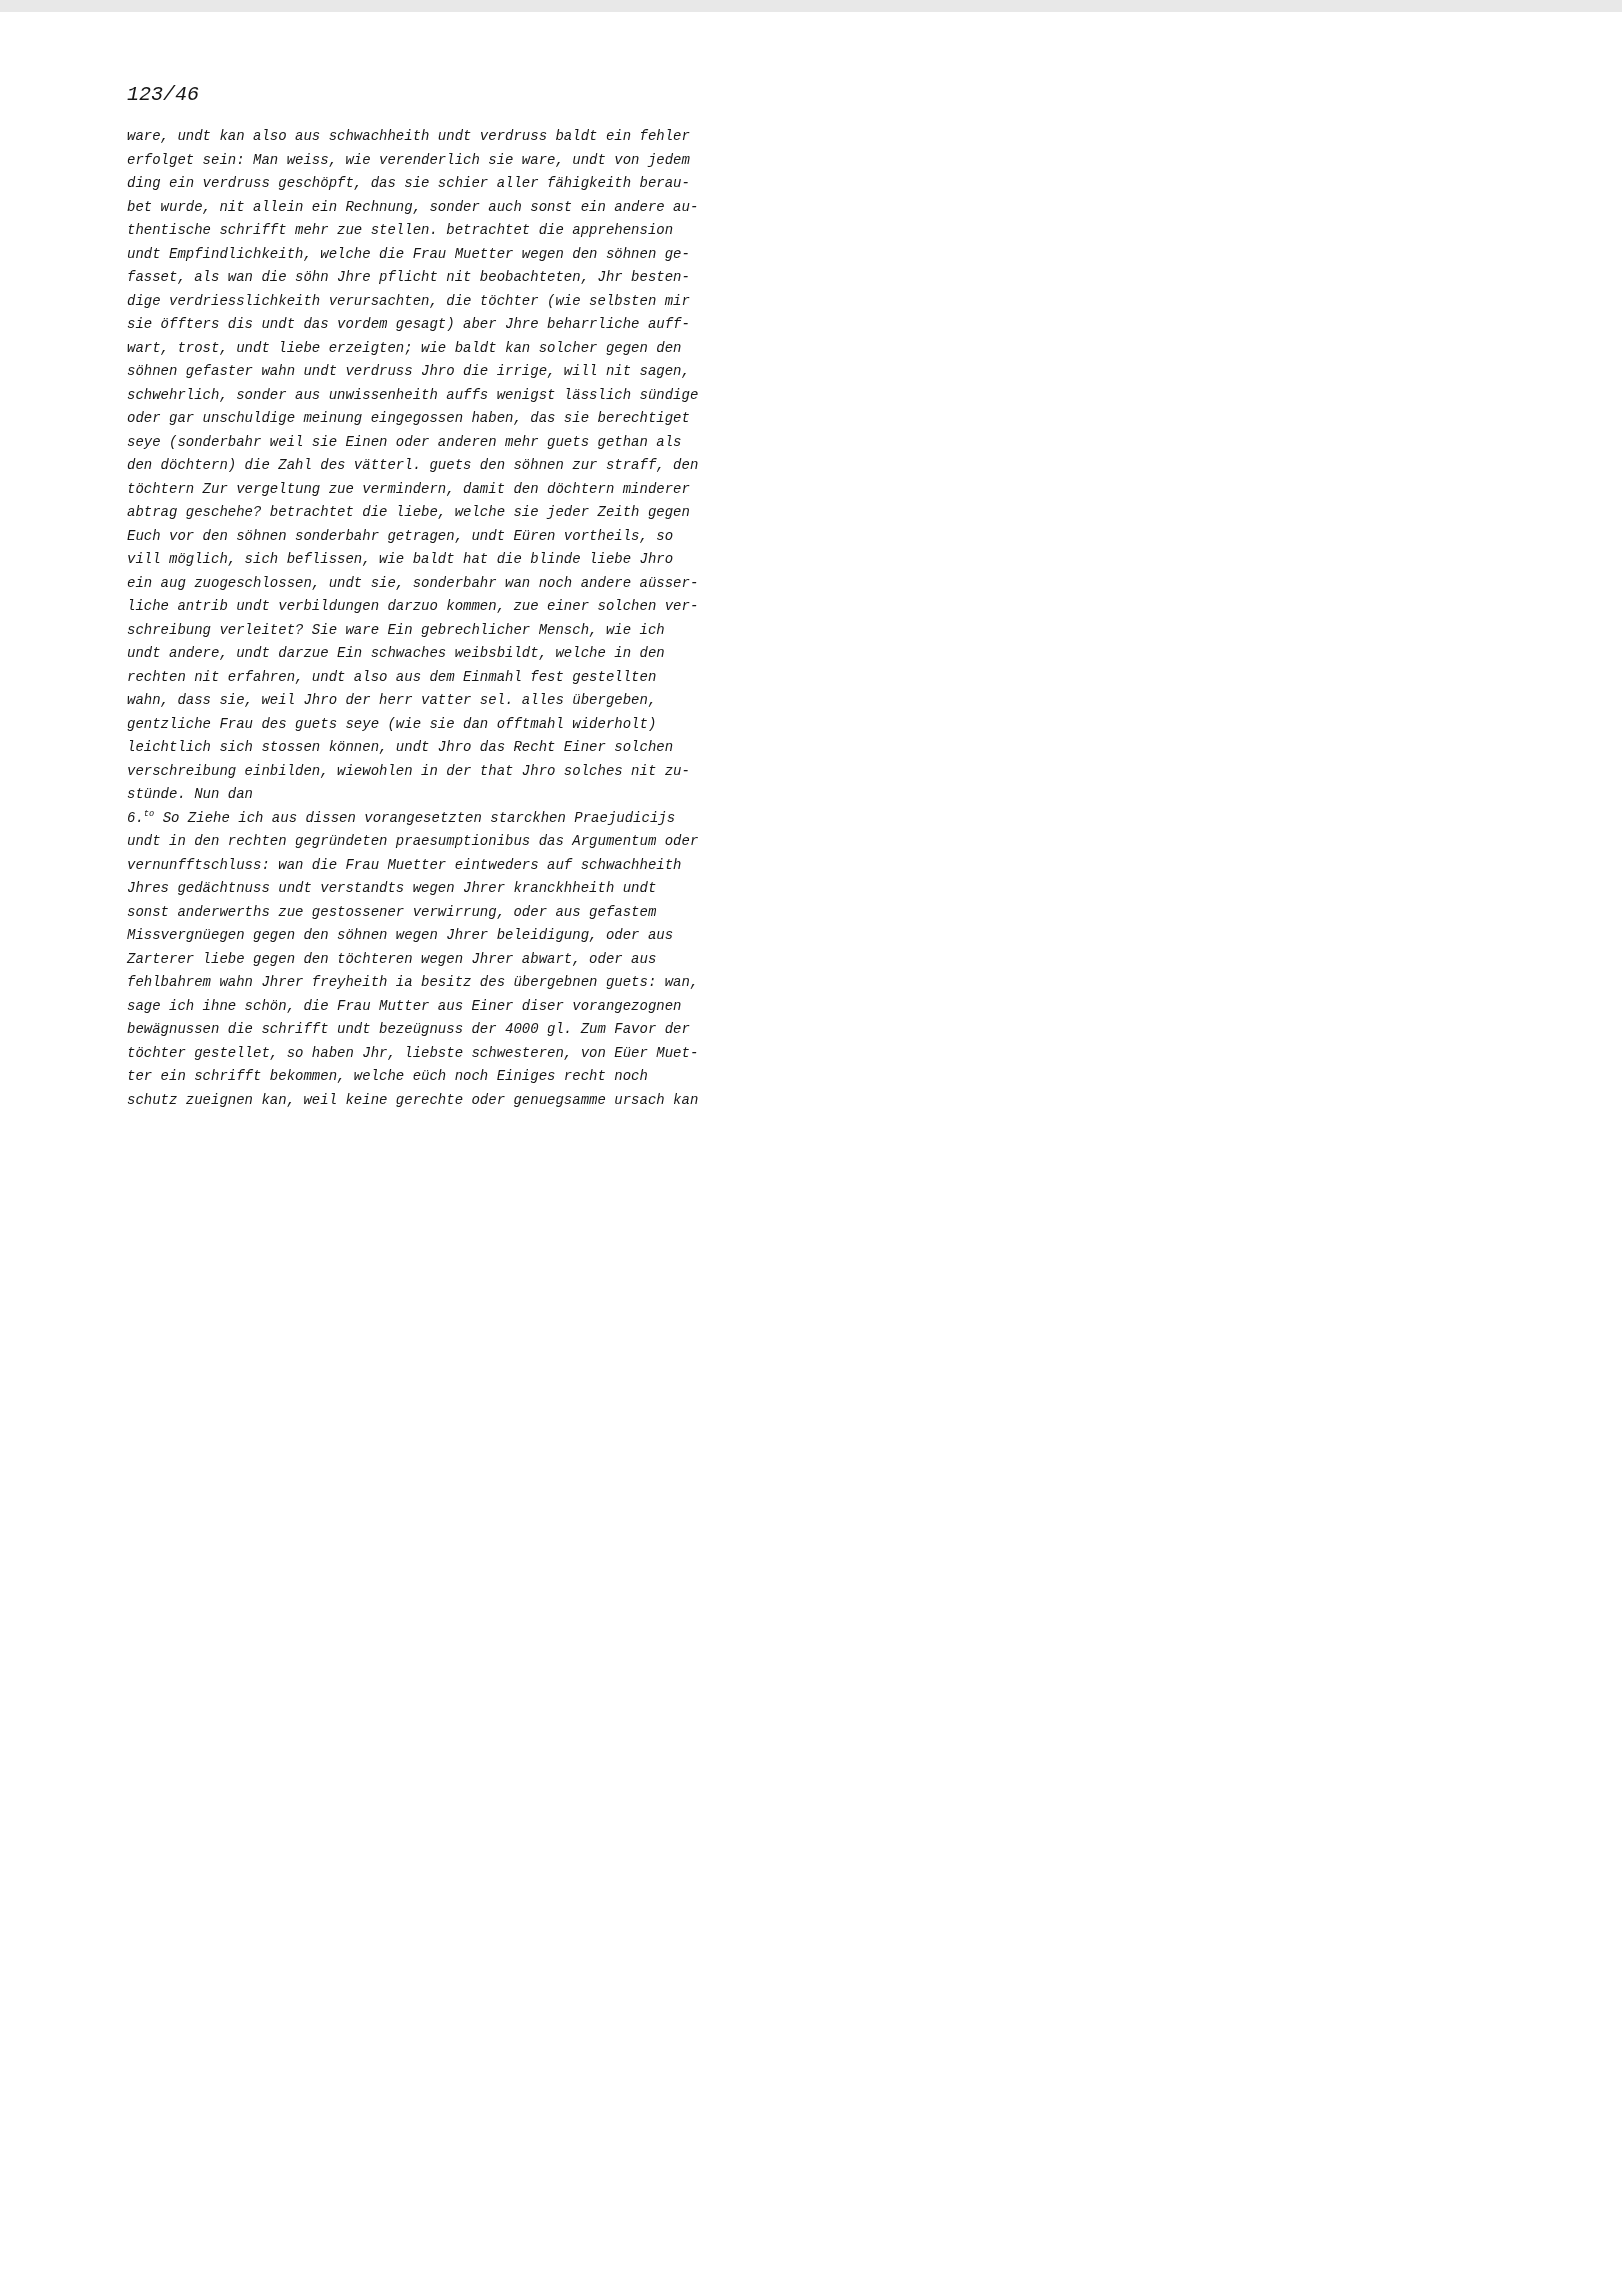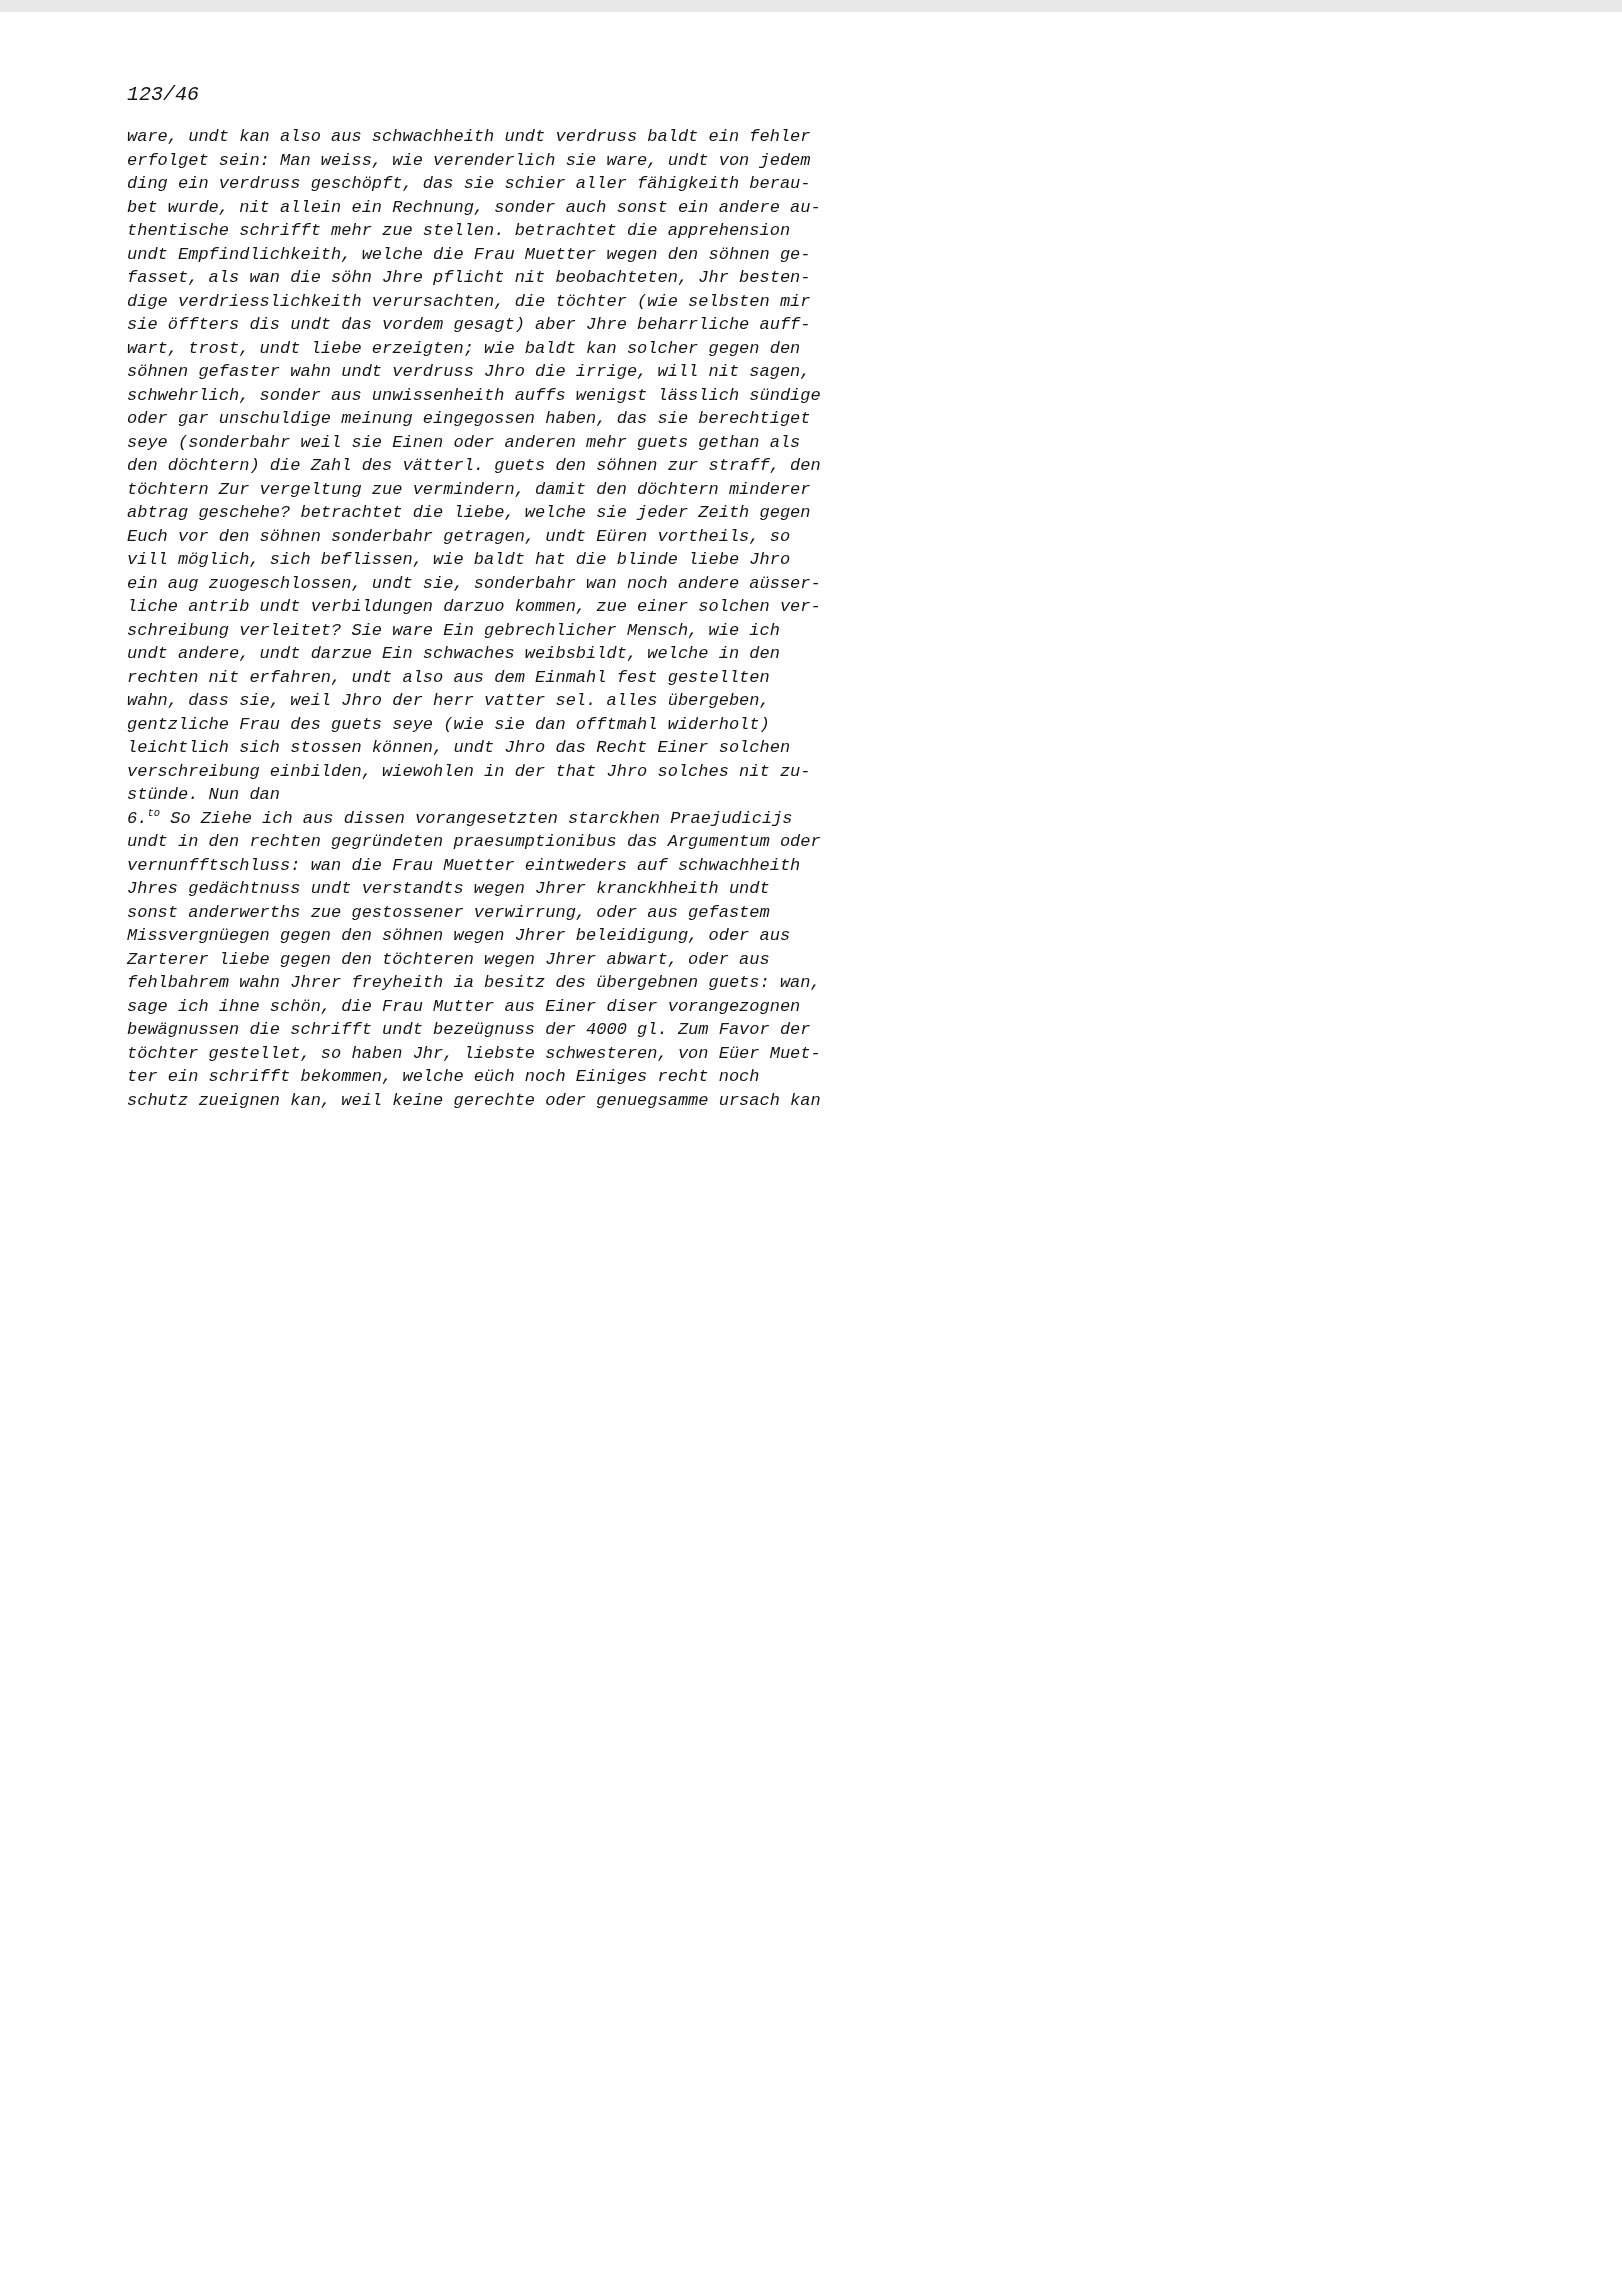--- a/index.html
+++ b/index.html
@@ -20,21 +20,21 @@
     color: #161616;
     overflow: hidden;
   }
   .page-number {
     font-size: 20px;
     line-height: 24px;
     margin-bottom: 18px;
     white-space: pre;
   }
   .text-block {
-    font-size: 17px;
+    font-size: 14px;
     line-height: 23.5px;
     white-space: pre;
   }
   .text-line {
     min-height: 23.5px;
   }
   .text-line sup {
     font-size: 62%;
     vertical-align: super;
     line-height: 0;

